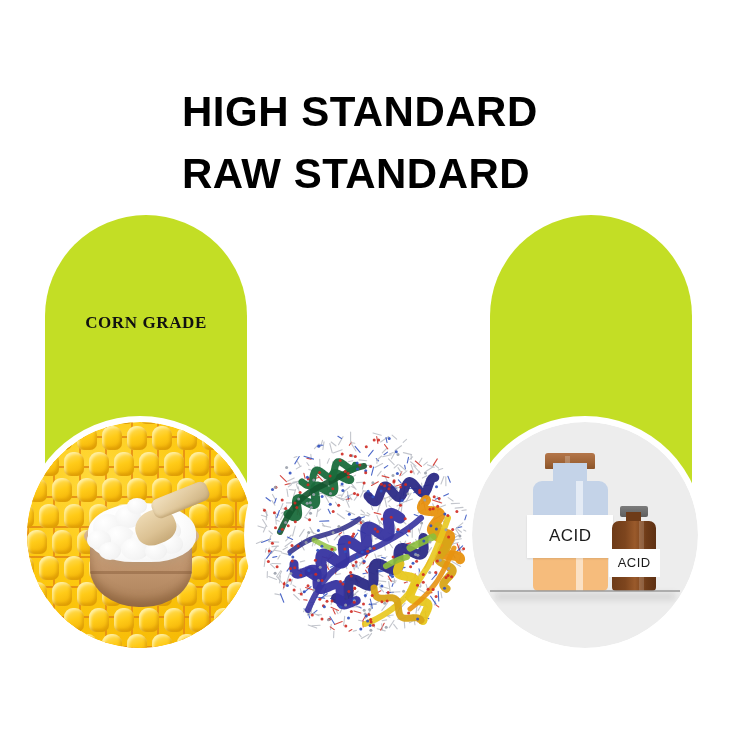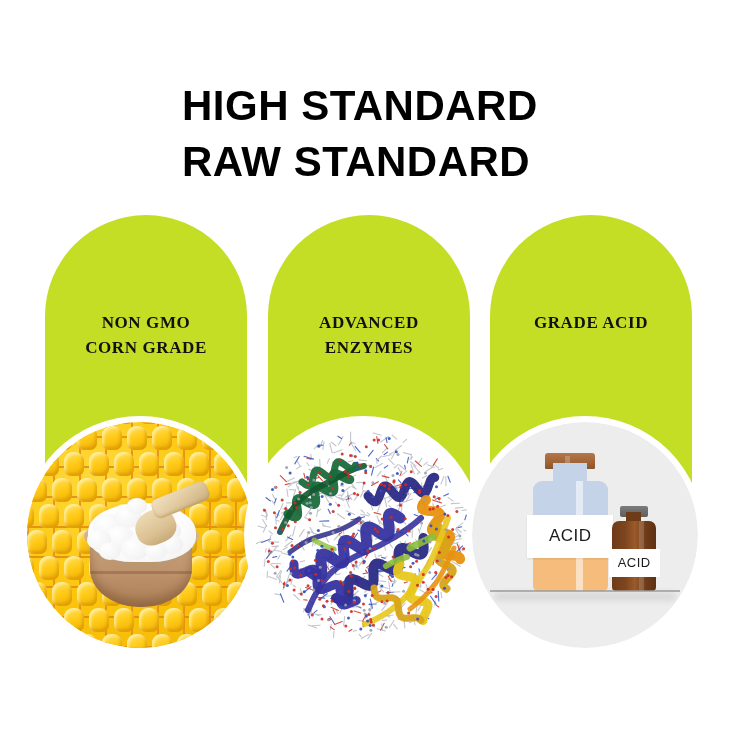--- a/index.html
+++ b/index.html
@@ -18,21 +18,21 @@
     left:182px; top:78px;
     width:540px;
     font-family:"Liberation Sans", sans-serif;
     font-weight:bold;
     font-size:42px;
     line-height:56px;
     letter-spacing:0.5px;
     color:#000000;
     white-space:nowrap;
   }
-  .title .line{display:block;}
+  .title .line{display:block;margin-top:6px;}
 
   
   .card{
     position:absolute;
     width:202px;
     top:215px;
     height:345px;
     background:#C3DE25;
     border-radius:101px 101px 0 0;
   }
@@ -243,35 +243,27 @@
 
 <div id="canvas">
 
   <div class="title">
     <span class="line">HIGH STANDARD</span>
     <span class="line">RAW STANDARD</span>
   </div>
 
   <div class="card" id="card-0">
     <div class="card-label">
-      <span class="lbl-line">NON GMO</span>
       <span class="lbl-line">CORN GRADE</span>
     </div>
   </div>
 
-  <div class="card" id="card-1">
-    <div class="card-label">
-      <span class="lbl-line">ADVANCED</span>
-      <span class="lbl-line">ENZYMES</span>
-    </div>
-  </div>
 
   <div class="card" id="card-2">
     <div class="card-label">
-      <span class="lbl-line">GRADE ACID</span>
     </div>
   </div>
 
   <div class="media" id="media-0">
     <div class="media-inner">
       <div class="corn-bg"></div>
       <div id="kernels">
           <div class="kernel" style="left:-13px;top:-22px;"></div>
           <div class="kernel" style="left:12px;top:-22px;"></div>
           <div class="kernel" style="left:37px;top:-22px;"></div>

